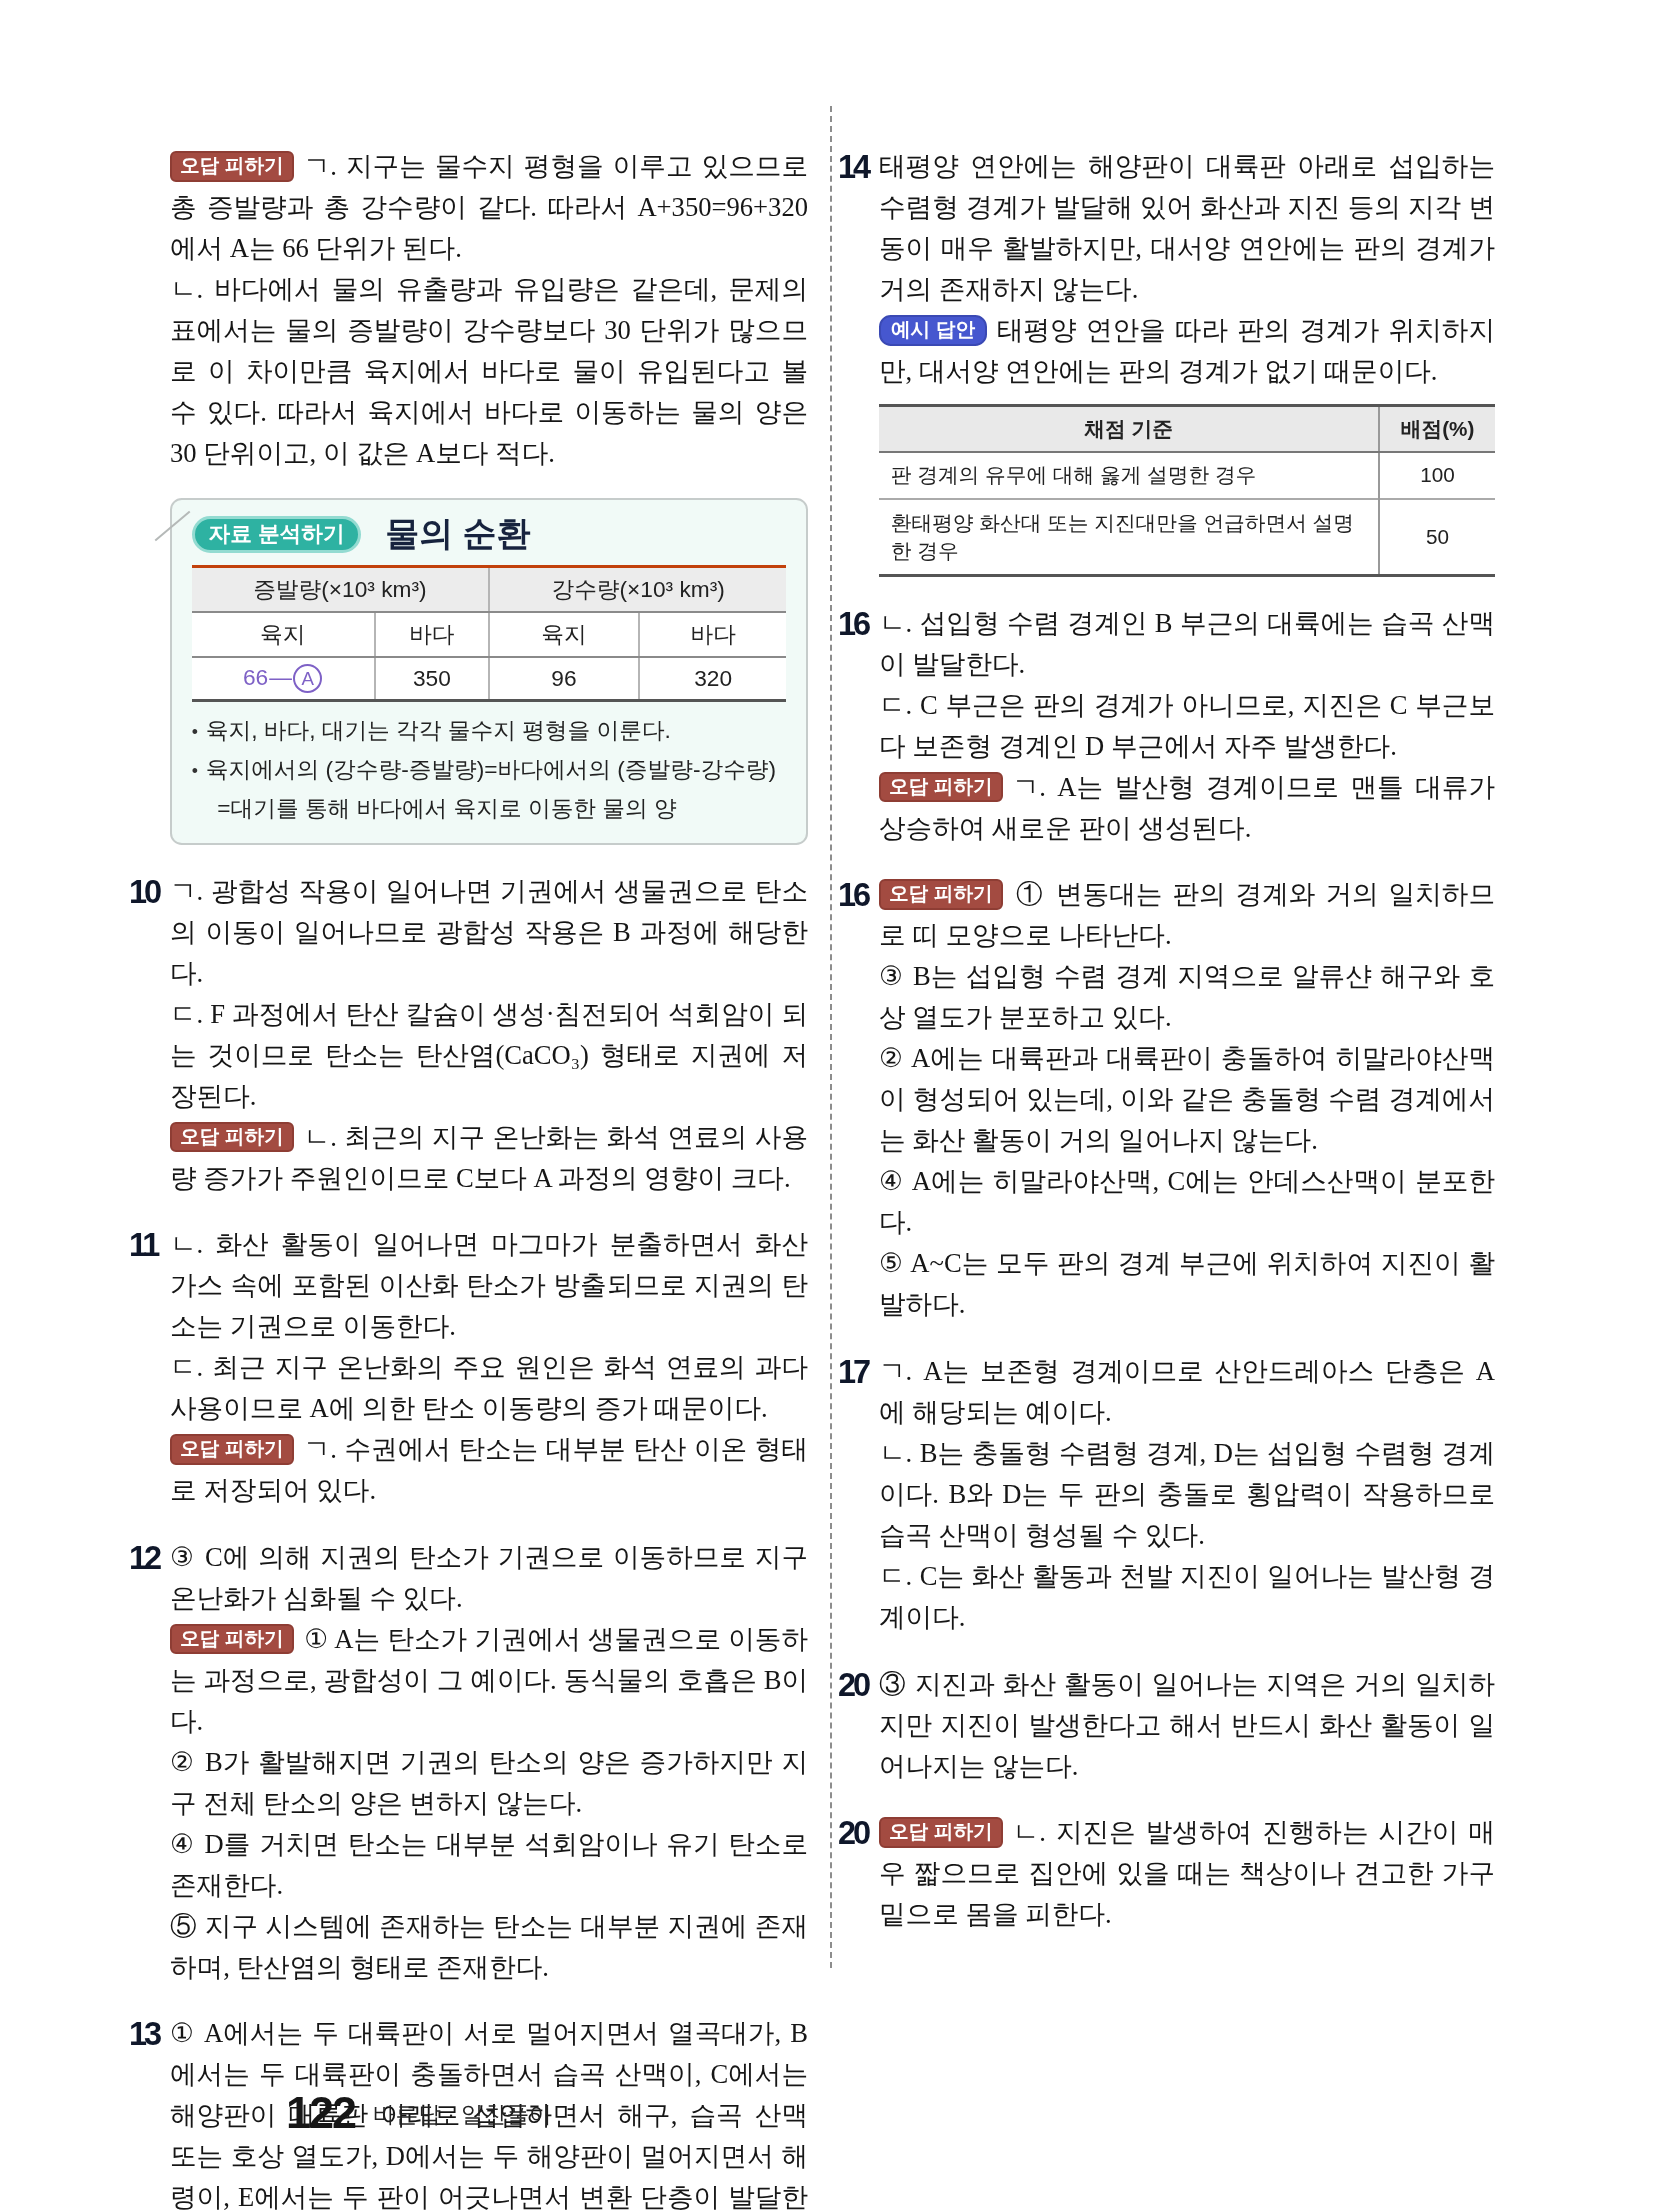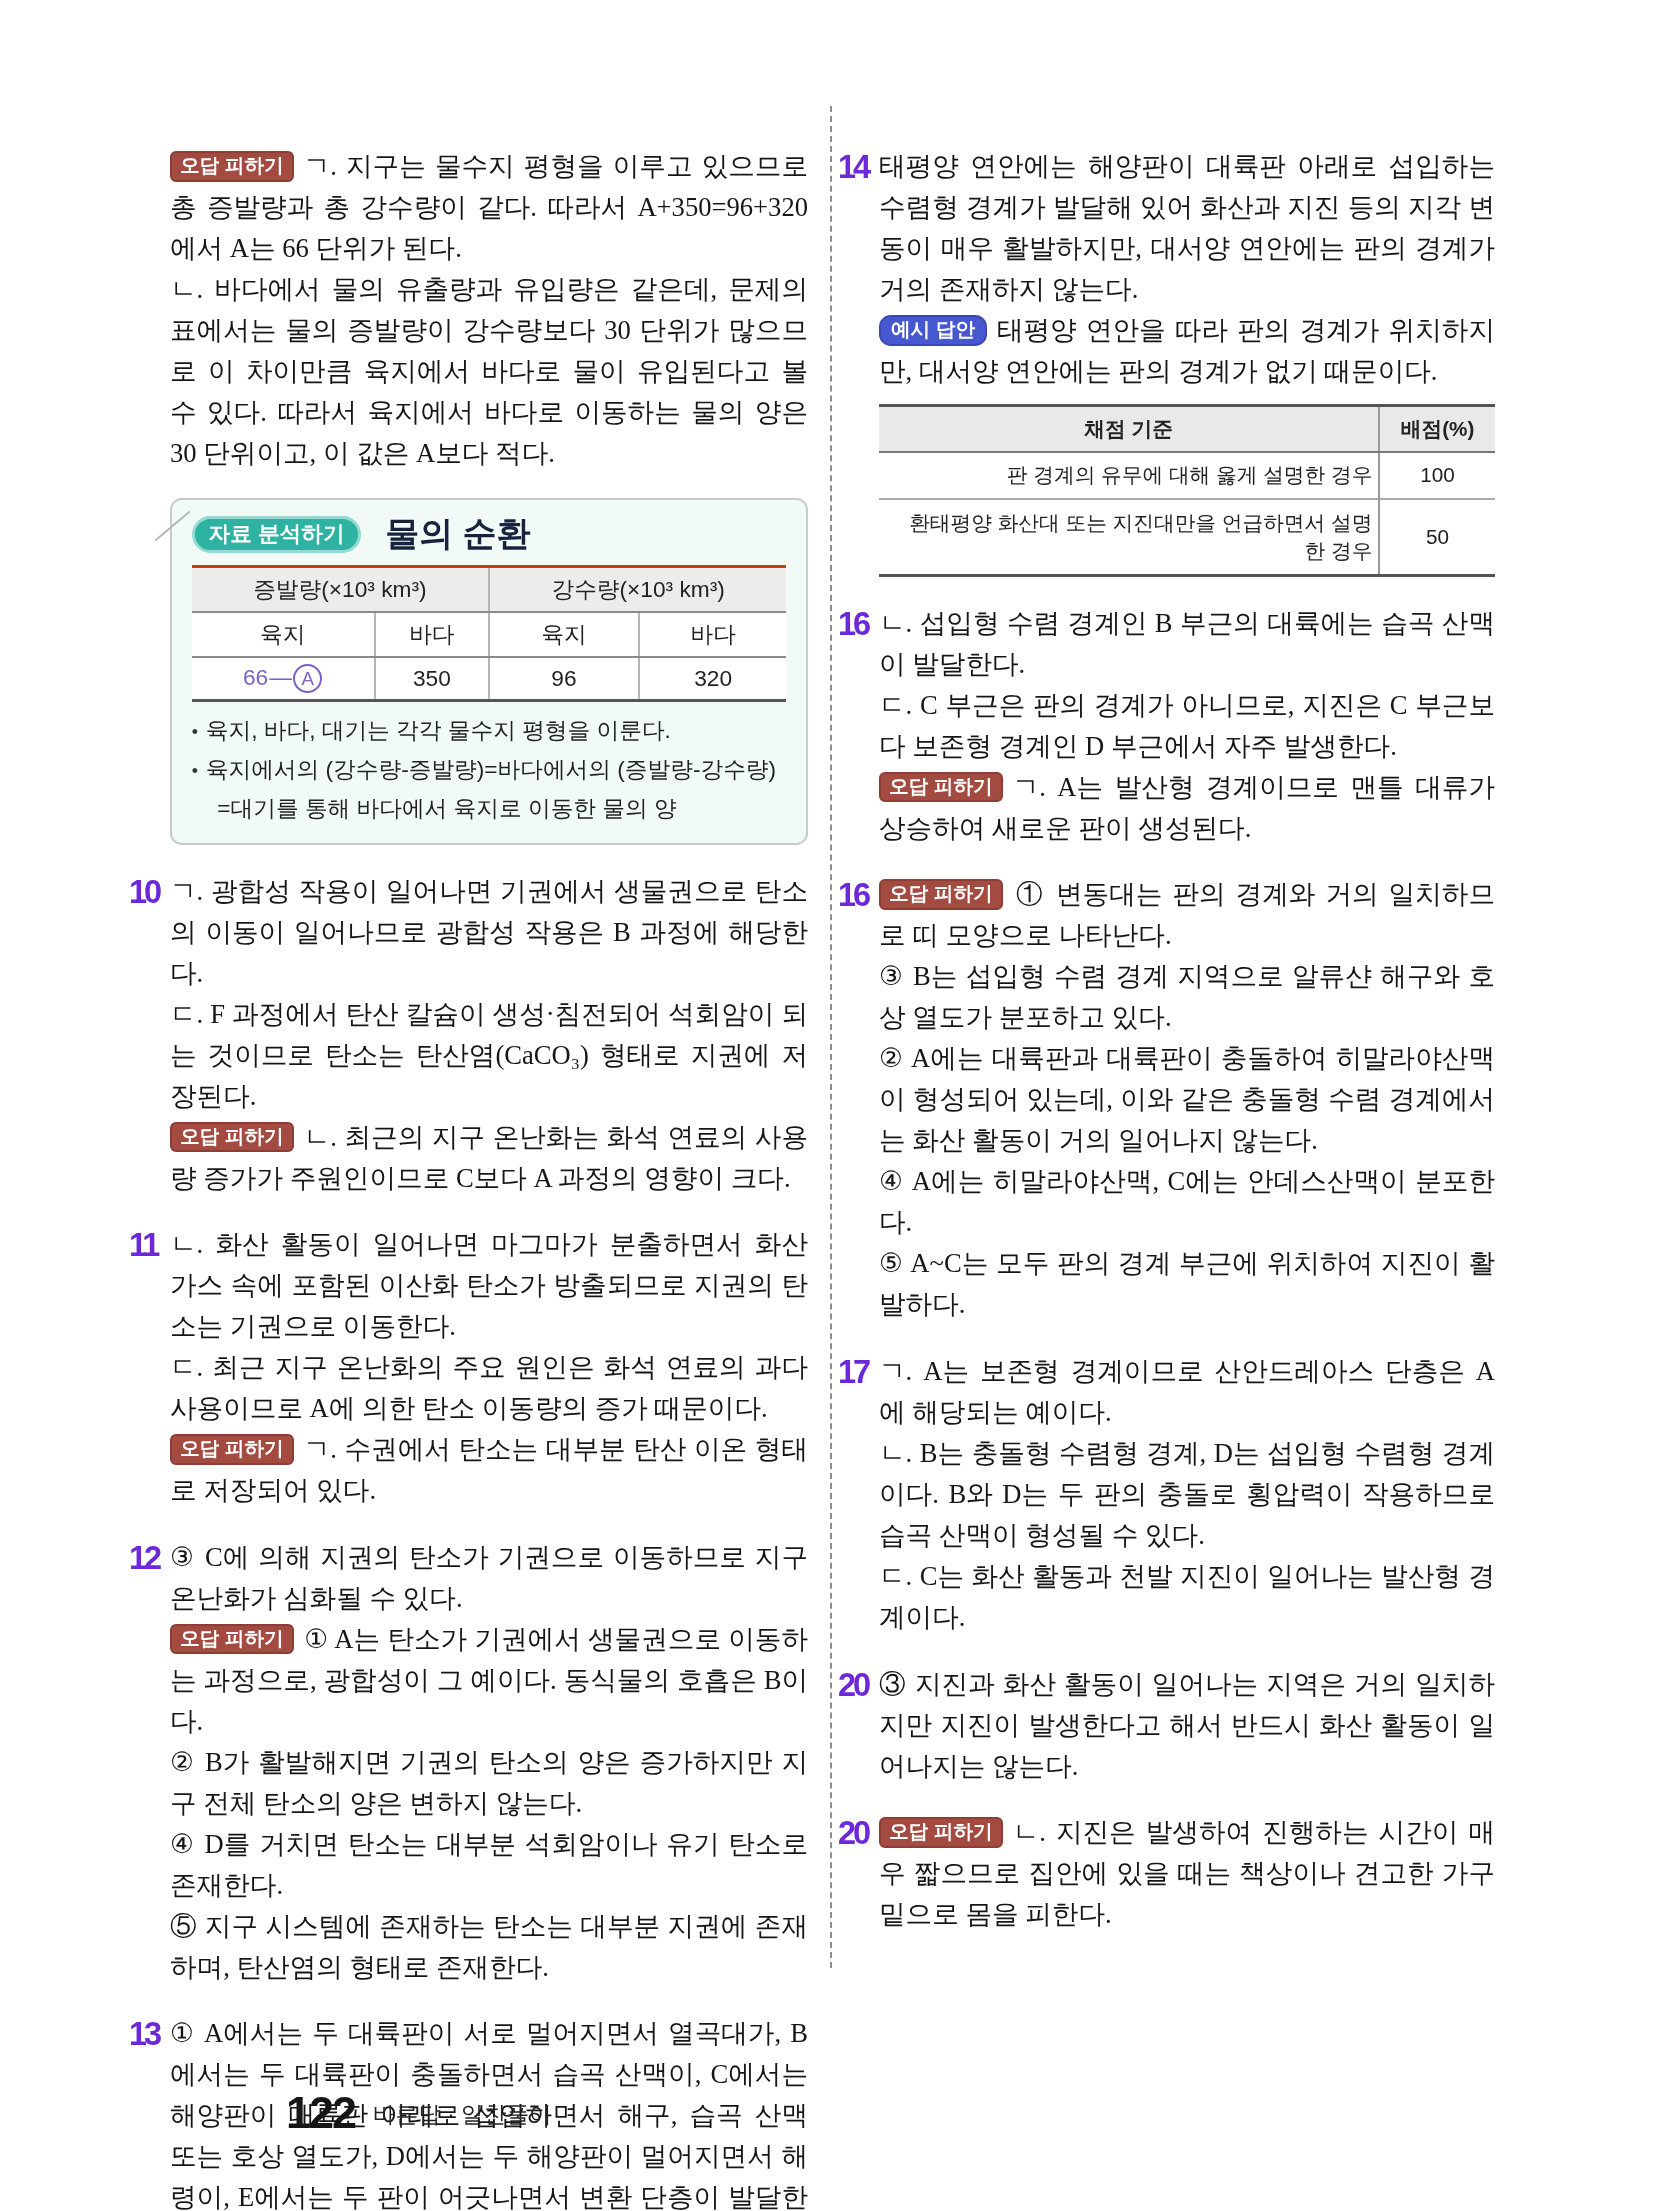--- a/index.html
+++ b/index.html
@@ -5,21 +5,21 @@
   html,body{margin:0;padding:0;}
   body{width:1668px;height:2211px;background:#ffffff;overflow:hidden;position:relative;
        font-family:"Liberation Serif","DejaVu Serif",serif;color:#161616;}
   .col{position:absolute;top:146px;}
   #col-left{left:170px;width:638px;}
   #col-right{left:879px;width:616px;}
   .divider{position:absolute;left:830px;top:106px;height:1862px;border-left:2px dashed #8d8d8d;}
   .item{position:relative;margin-top:25.6px;}
   .item.first{margin-top:0;}
   .num{position:absolute;left:-41px;top:1px;width:39px;font-family:"Liberation Sans","DejaVu Sans",sans-serif;
-       font-weight:bold;font-size:32.5px;letter-spacing:-3px;line-height:41px;color:#6d28d9;}
+       font-weight:bold;font-size:32.5px;letter-spacing:-3px;line-height:41px;color:#0f172a;}
   p.para{margin:0;font-size:26.6px;line-height:41px;text-align:justify;}
   .badge{display:inline-block;font-family:"Liberation Sans","DejaVu Sans",sans-serif;font-weight:bold;
          color:#fff;margin-right:9.9px;vertical-align:3px;line-height:1.1;}
   .badge-wrong{background:#a34b41;border:2px solid #8e3d34;font-size:19.7px;padding:2px 7.9px 3px;border-radius:5.9px;}
   .badge-example{background:#4657cf;border:2px solid #3a49b4;font-size:19.7px;padding:2px 9.9px 3px;border-radius:11.8px;}
   .badge-analysis{background:#2eb2a2;border:3px solid #93dbd1;font-size:21.7px;padding:3px 13.8px 3.9px;border-radius:984px;}
   
   .data-box{margin-top:23.6px;position:relative;background:#f1faf7;border:2px solid #c6cccb;border-radius:11.8px;
             padding:11.8px 19.7px 15.8px;}
   .data-box::before{content:"";position:absolute;left:-21.7px;top:25.6px;width:45px;height:2px;background:#b5b9b8;
@@ -41,21 +41,21 @@
         line-height:37px;color:#222;}
   .bullet{padding-left:19.7px;text-indent:-19.7px;}
   .bullet::before{content:"\2022";font-size:17.7px;margin-right:7.9px;color:#333;}
   .bullet .wrapline{display:block;text-indent:0;padding-left:5.9px;}
   
   table.score-table{width:100%;border-collapse:collapse;margin-top:11.8px;border-top:3px solid #555;
         border-bottom:3px solid #555;font-family:"Liberation Sans","DejaVu Sans",sans-serif;
         font-size:20.7px;color:#222;}
   table.score-table th{background:#e9e9e9;font-weight:bold;padding:7.9px 5.9px;border-bottom:2px solid #777;text-align:center;}
   table.score-table td{padding:8.9px 5.9px;text-align:center;}
-  table.score-table .crit{text-align:right;padding-left:11.8px;}
+  table.score-table .crit{text-align:left;padding-left:11.8px;}
   table.score-table th+th, table.score-table td+td{border-left:2px solid #999;width:103px;}
   table.score-table tr+tr td{border-top:2px solid #aaa;}
   
   .footer{position:absolute;left:286px;top:2090px;display:flex;align-items:flex-end;gap:17.7px;}
   .page-num{font-family:"Liberation Sans","DejaVu Sans",sans-serif;font-weight:bold;font-size:45px;
         letter-spacing:-2px;line-height:1;}
   .book-title{font-family:"Liberation Sans","DejaVu Sans",sans-serif;font-size:22.7px;color:#222;padding-bottom:4.9px;}
 </style>
 </head>
 <body>

